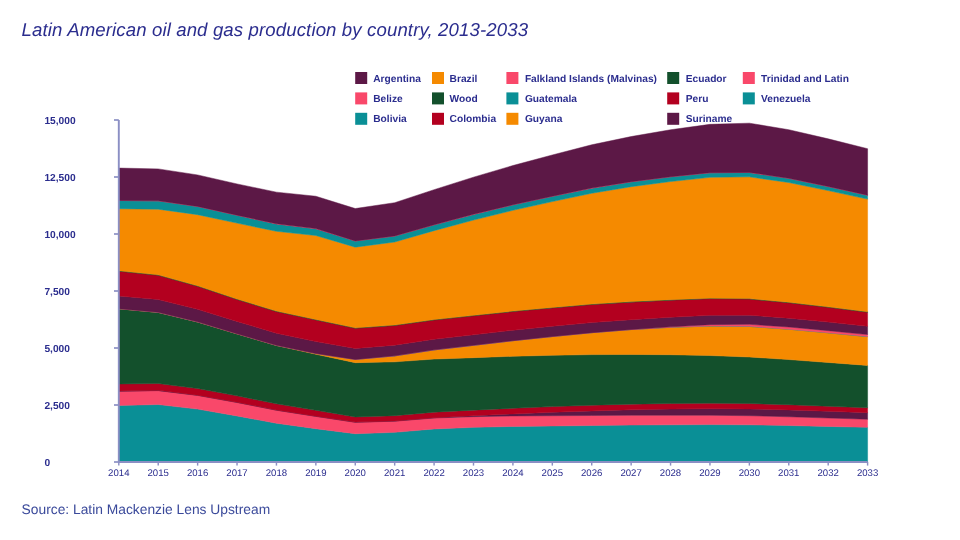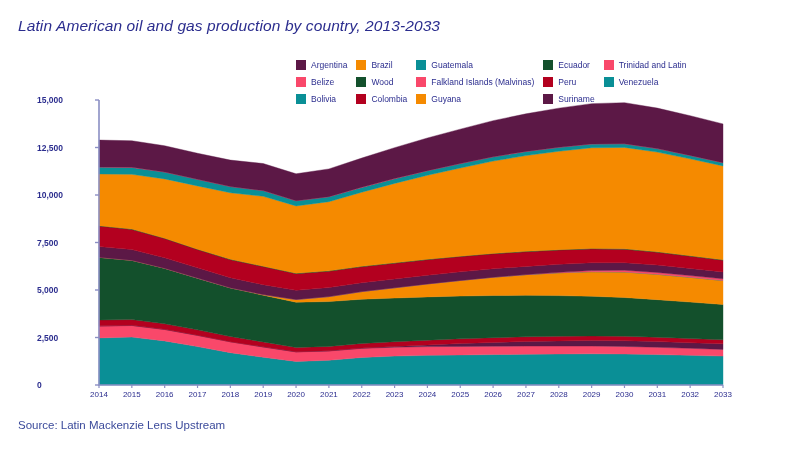--- a/index.html
+++ b/index.html
@@ -17,21 +17,21 @@
     font-size:11.5px;color:#3b4a9b;white-space:nowrap;
   }
   #legend{
     position:absolute;left:296px;top:58px;
     display:grid;grid-template-columns:auto auto auto auto auto;
     grid-auto-flow:column;grid-template-rows:repeat(3,14px);
     column-gap:9px;row-gap:3px;align-items:center;
   }
   .legend-item{display:flex;align-items:center;height:14px;white-space:nowrap;}
   .legend-swatch{width:10px;height:10px;margin-right:5px;flex:0 0 auto;}
-  .legend-label{font-size:8.5px;font-weight:normal;color:#2b2d8e;line-height:1;}
+  .legend-label{font-size:8.5px;font-weight:bold;color:#2b2d8e;line-height:1;}
   #plot-wrap{position:absolute;left:0;top:0;width:800px;height:450px;}
   .ytick-label{
     position:absolute;font-size:8.5px;font-weight:bold;color:#2b2d8e;
     width:54px;transform:translateY(-50%);
   }
   .xtick-label{
     position:absolute;font-size:8px;font-weight:normal;color:#2b2d8e;
     text-align:center;width:40px;transform:translateX(-50%);
   }
 </style>
@@ -59,26 +59,26 @@
     </div>
     <div class="legend-item">
       <span class="legend-swatch" style="background: rgb(19, 80, 44);"></span>
       <span class="legend-label">Wood</span>
     </div>
     <div class="legend-item">
       <span class="legend-swatch" style="background: rgb(179, 0, 31);"></span>
       <span class="legend-label">Colombia</span>
     </div>
     <div class="legend-item">
+      <span class="legend-swatch" style="background: rgb(249, 72, 106);"></span>
+      <span class="legend-label">Falkland Islands (Malvinas)</span>
+    </div>
+    <div class="legend-item">
       <span class="legend-swatch" style="background: rgb(10, 143, 150);"></span>
       <span class="legend-label">Guatemala</span>
-    </div>
-    <div class="legend-item">
-      <span class="legend-swatch" style="background: rgb(249, 72, 106);"></span>
-      <span class="legend-label">Falkland Islands (Malvinas)</span>
     </div>
     <div class="legend-item">
       <span class="legend-swatch" style="background: rgb(245, 138, 0);"></span>
       <span class="legend-label">Guyana</span>
     </div>
     <div class="legend-item">
       <span class="legend-swatch" style="background: rgb(19, 80, 44);"></span>
       <span class="legend-label">Ecuador</span>
     </div>
     <div class="legend-item">

